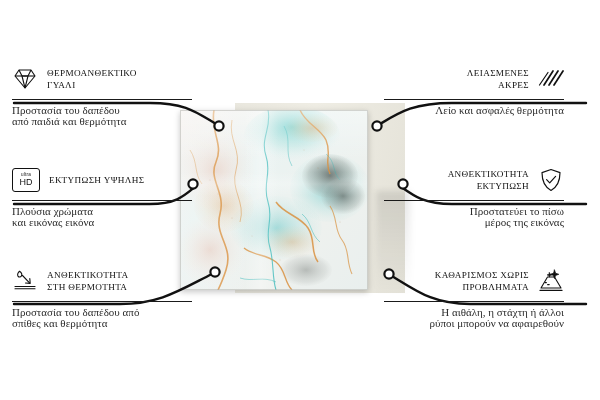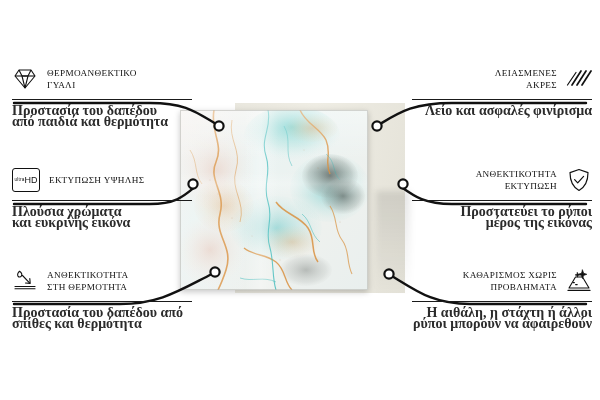--- a/index.html
+++ b/index.html
@@ -53,44 +53,44 @@
     position:absolute;inset:0;border:1px solid rgba(180,180,175,0.55);
     pointer-events:none;
   }
 
   
   .connectors{position:absolute;inset:0;width:600px;height:400px;pointer-events:none;}
 
   
   .feature{position:absolute;width:180px;}
   .feature.left{left:12px;text-align:left;}
-  .feature.right{left:412px;text-align:right;}
+  .feature.right{left:384px;text-align:right;}
 
   .f-head{
     display:flex;align-items:center;gap:9px;
     min-height:30px;
   }
   .feature.right .f-head{flex-direction:row-reverse;}
   .f-title{
     font-size:9.2px;letter-spacing:0.35px;line-height:12.4px;
     color:#111111;font-weight:400;
     text-transform:none;
   }
   .f-rule{
     height:0;border-top:1.3px solid #1a1a1a;margin:5px 0 5px 0;width:100%;
   }
   .f-desc{
-    font-size:14px;line-height:11.4px;color:#2b2b2b;font-weight:bold;
+    font-size:11px;line-height:11.4px;color:#2b2b2b;
   }
   .icon{width:26px;height:26px;flex:0 0 26px;display:block;}
 
   .hdbadge{
     width:26px;height:22px;flex:0 0 26px;
     border:1.4px solid #111;border-radius:3px;
-    display:flex;align-items:center;justify-content:center;
+    display:flex;flex-direction:column;align-items:center;justify-content:center;
     line-height:1;
   }
   .hdbadge .u{font-size:4.6px;letter-spacing:0.2px;color:#111;font-family:"Liberation Sans",sans-serif;}
   .hdbadge .hd{font-size:9px;color:#111;font-family:"Liberation Sans",sans-serif;margin-top:0.5px;}
 </style>
 </head>
 <body>
 
 <div class="stage">
 
@@ -235,21 +235,21 @@
         <span class="u">ultra</span>
         <span class="hd">HD</span>
       </div>
       <div class="f-title">
         <div>ΕΚΤΥΠΩΣΗ ΥΨΗΛΗΣ</div>
       </div>
     </div>
     <div class="f-rule"></div>
     <div class="f-desc">
       <div>Πλούσια χρώματα</div>
-      <div>και ευκρινής εικόνα</div>
+      <div>και εικόνας εικόνα</div>
     </div>
   </div>
 
   <div class="feature left" style="top:266px;">
     <div class="f-head">
       <svg class="icon" viewBox="0 0 26 26">
         <g fill="none" stroke="#111" stroke-width="1.1" stroke-linejoin="round" stroke-linecap="round">
           <path d="M7.5,3.2 C9.6,4.6 10.3,6.4 9.4,8.0 C8.6,9.4 6.8,9.4 6.0,8.1 C5.3,6.9 5.8,5.0 7.5,3.2 Z"></path>
           <path d="M10.5,7.5 L17.5,14.8"></path>
           <path d="M17.8,10.6 L18.2,15.4 L13.5,15.0"></path>
@@ -279,41 +279,41 @@
           <path d="M1.5,19 L10,6.5" stroke-width="1.2"></path>
         </g>
       </svg>
       <div class="f-title">
         <div>ΛΕΙΑΣΜΕΝΕΣ</div>
         <div>ΑΚΡΕΣ</div>
       </div>
     </div>
     <div class="f-rule"></div>
     <div class="f-desc">
-      <div>Λείο και ασφαλές φινίρισμα</div>
+      <div>Λείο και ασφαλές θερμότητα</div>
       <div></div>
     </div>
   </div>
 
   <div class="feature right" style="top:165px;">
     <div class="f-head">
       <svg class="icon" viewBox="0 0 26 26">
         <g fill="none" stroke="#111" stroke-width="1.2" stroke-linejoin="round" stroke-linecap="round">
           <path d="M13,2.5 L22,5.6 C22,14.5 18.6,20.5 13,23.5 C7.4,20.5 4,14.5 4,5.6 Z"></path>
           <path d="M8.6,12.6 L11.7,15.8 L17.6,9.4"></path>
         </g>
       </svg>
       <div class="f-title">
         <div>ΑΝΘΕΚΤΙΚΟΤΗΤΑ</div>
         <div>ΕΚΤΥΠΩΣΗ</div>
       </div>
     </div>
     <div class="f-rule"></div>
     <div class="f-desc">
-      <div>Προστατεύει το ρύποι</div>
+      <div>Προστατεύει το πίσω</div>
       <div>μέρος της εικόνας</div>
     </div>
   </div>
 
   <div class="feature right" style="top:266px;">
     <div class="f-head">
       <svg class="icon" viewBox="0 0 26 26">
         <g fill="none" stroke="#111" stroke-width="1.1" stroke-linejoin="round" stroke-linecap="round">
           <path d="M3,20 L9.5,9 L16.5,9 L23,20 Z"></path>
           <path d="M2,22.4 L24,22.4"></path>

